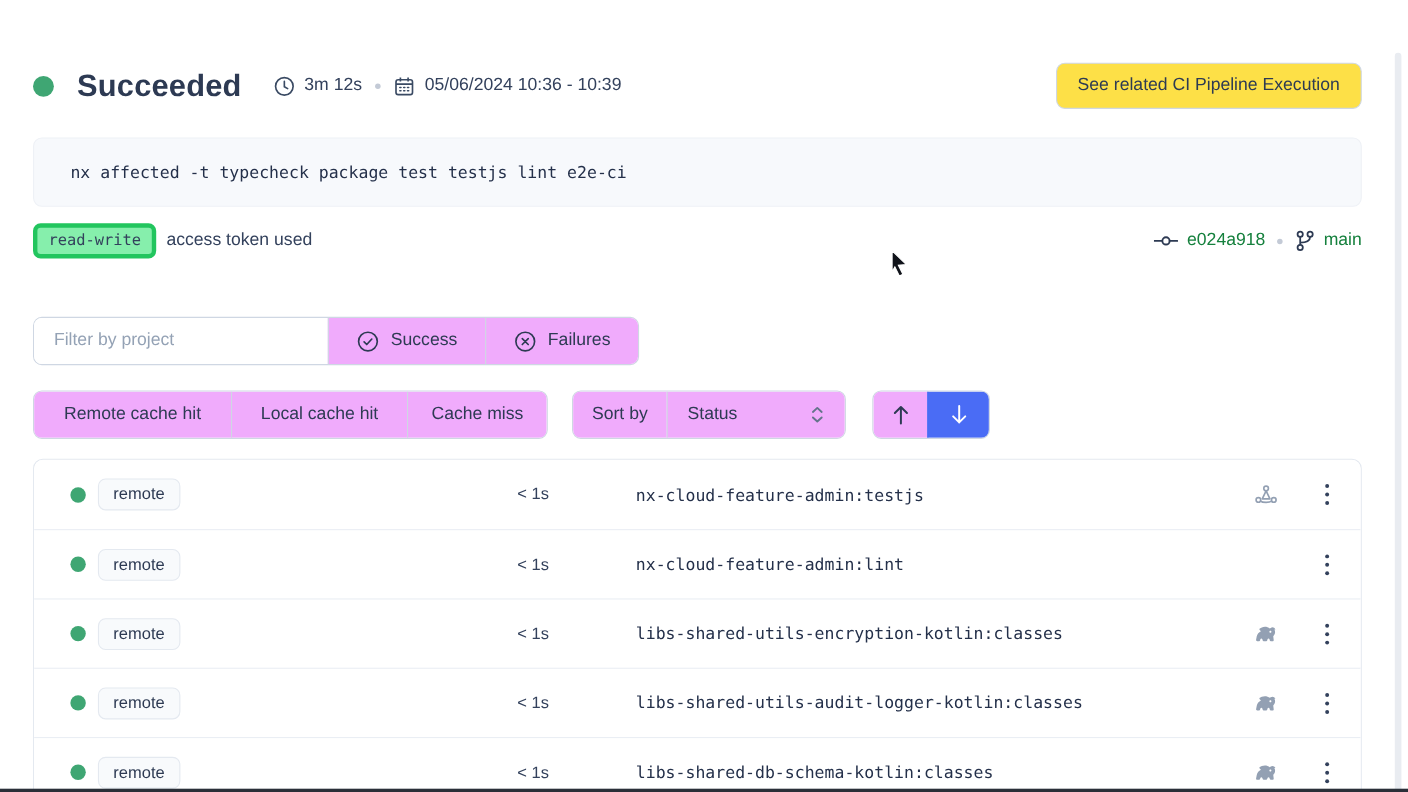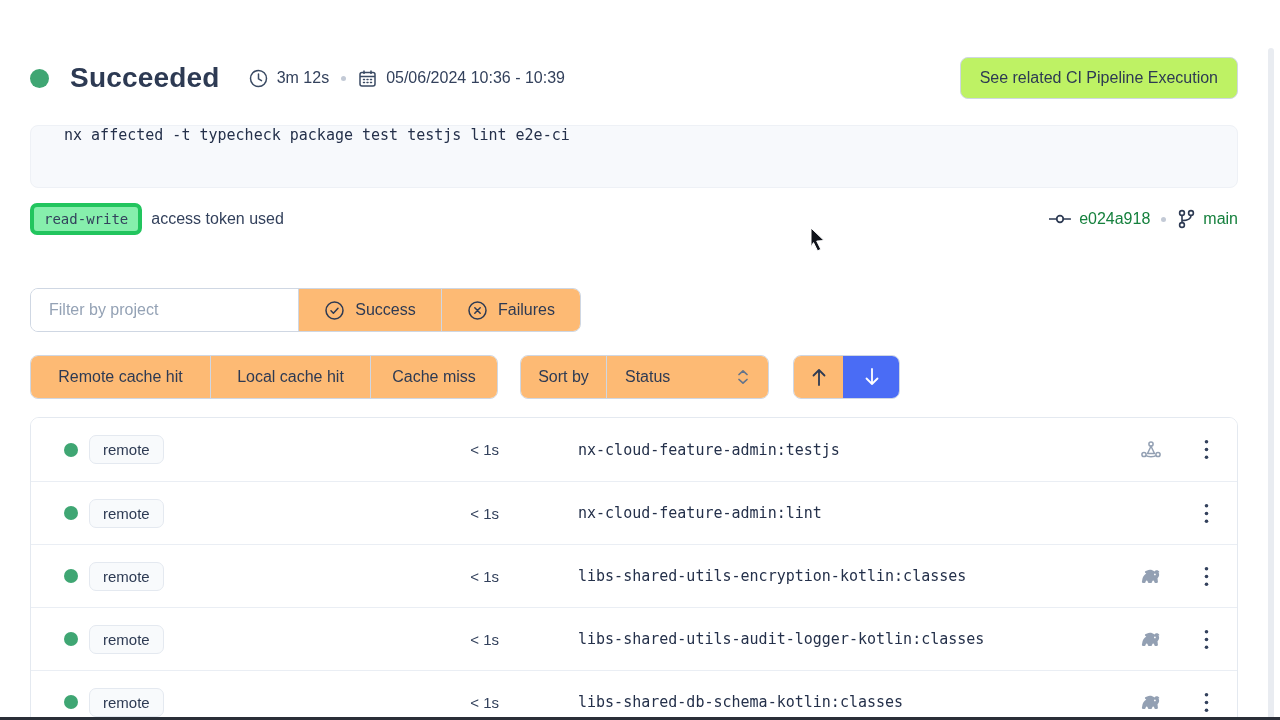--- a/index.html
+++ b/index.html
@@ -9,39 +9,39 @@
   .content { position:absolute; left:30px; top:0; width:1208px; }
 
   
   .header-row { display:flex; align-items:center; margin-top:56px; height:44px; }
   .status-dot-lg { width:19px; height:19px; border-radius:50%; background:#3fa673; flex:none; }
   .page-title { font-size:28px; font-weight:700; margin-left:21px; letter-spacing:0.2px; color:#2d3a53; }
   .meta { display:flex; align-items:center; margin-left:29px; gap:9px; font-size:16px; color:#33415c; }
   .sep-dot { width:5px; height:5px; border-radius:50%; background:#c3cad6; margin:0 3px; }
   .spacer { flex:1; }
   .related-btn { height:42px; padding:0 19px; border:1px solid #cfd7e3; border-radius:8px;
-    background:#bef264; font-size:16px; color:#2d3a53; display:flex; align-items:center; cursor:pointer; }
+    background:#fde047; font-size:16px; color:#2d3a53; display:flex; align-items:center; cursor:pointer; }
 
   
   .command-block { margin-top:25px; background:#f7f9fc; border:1px solid #eef1f6; border-radius:8px;
-    height:63px; display:flex; padding-left:33px;
+    height:63px; display:flex; align-items:center; padding-left:33px;
     font-family:"DejaVu Sans Mono", monospace; font-size:15px; color:#24304a; }
 
   
   .token-row { margin-top:15px; display:flex; align-items:center; font-size:16px; color:#33415c; }
   .token-badge { font-family:"DejaVu Sans Mono", monospace; font-size:14px; color:#33415c;
     background:#86efac; border:4px solid #22c55e; border-radius:7px; padding:4px 10px; margin-right:9px; }
   .vcs { display:flex; align-items:center; gap:8px; font-size:16px; color:#15803d; }
   .icon { display:inline-flex; align-items:center; justify-content:center; flex:none; }
 
   
   .filter-row { margin-top:53px; display:flex; }
   .seg-group { display:flex; border:1px solid #cfd7e3; border-radius:8px; background:#fff; height:44px; overflow:hidden; }
   .seg { display:flex; align-items:center; justify-content:center; gap:10px; font-size:16px;
-    color:#2d3a53; background:#fdba74; border:none; border-left:1px solid #cfd7e3; cursor:pointer; }
+    color:#2d3a53; background:#f0abfc; border:none; border-left:1px solid #cfd7e3; cursor:pointer; }
   .seg:first-child { border-left:none; }
   .filter-input { width:267px; border:none; outline:none; font-size:16px; color:#737373;
     padding:0 18px; font-family:"Liberation Sans", sans-serif; }
   .filter-input::placeholder { color:#94a2b5; }
   .btn-success { width:143px; }
   .btn-failures { width:139px; }
 
   
   .sort-row { margin-top:23px; display:flex; align-items:center; }
   .btn-cache-remote { width:179px; }

